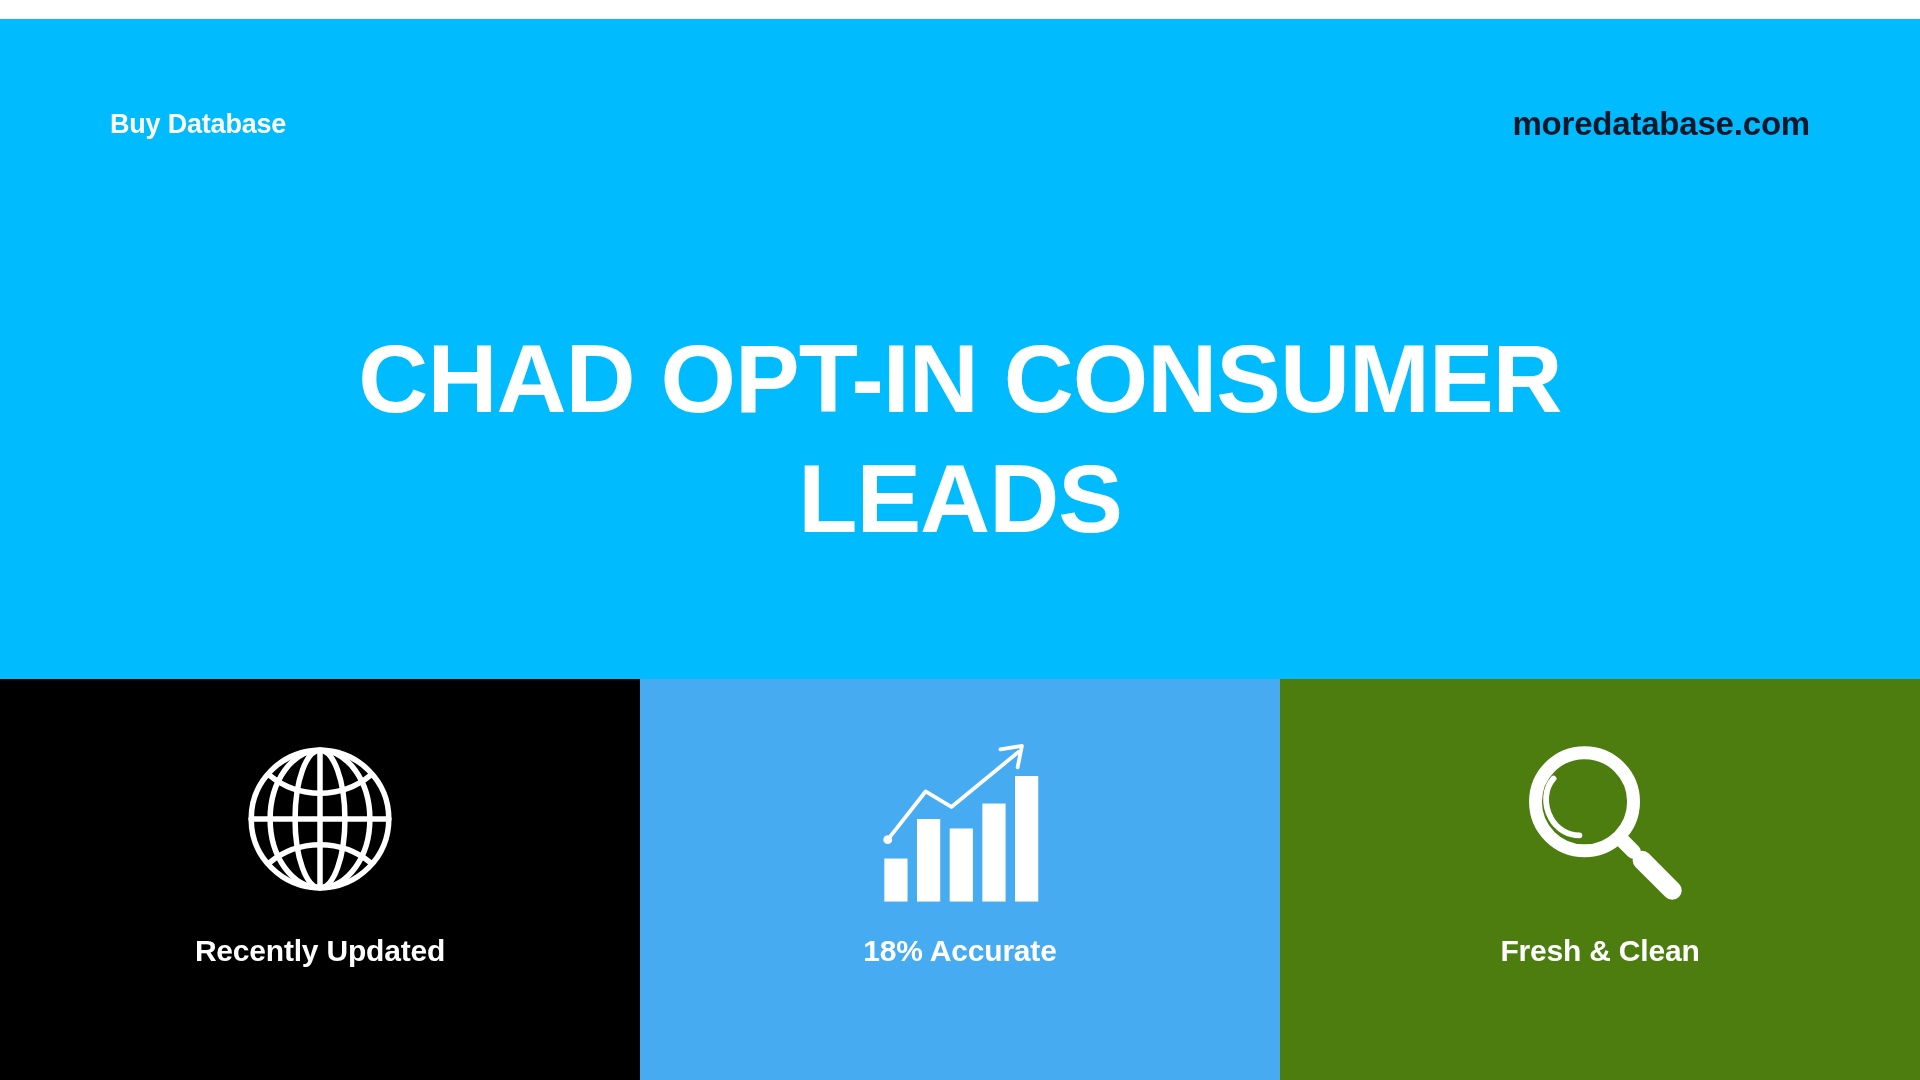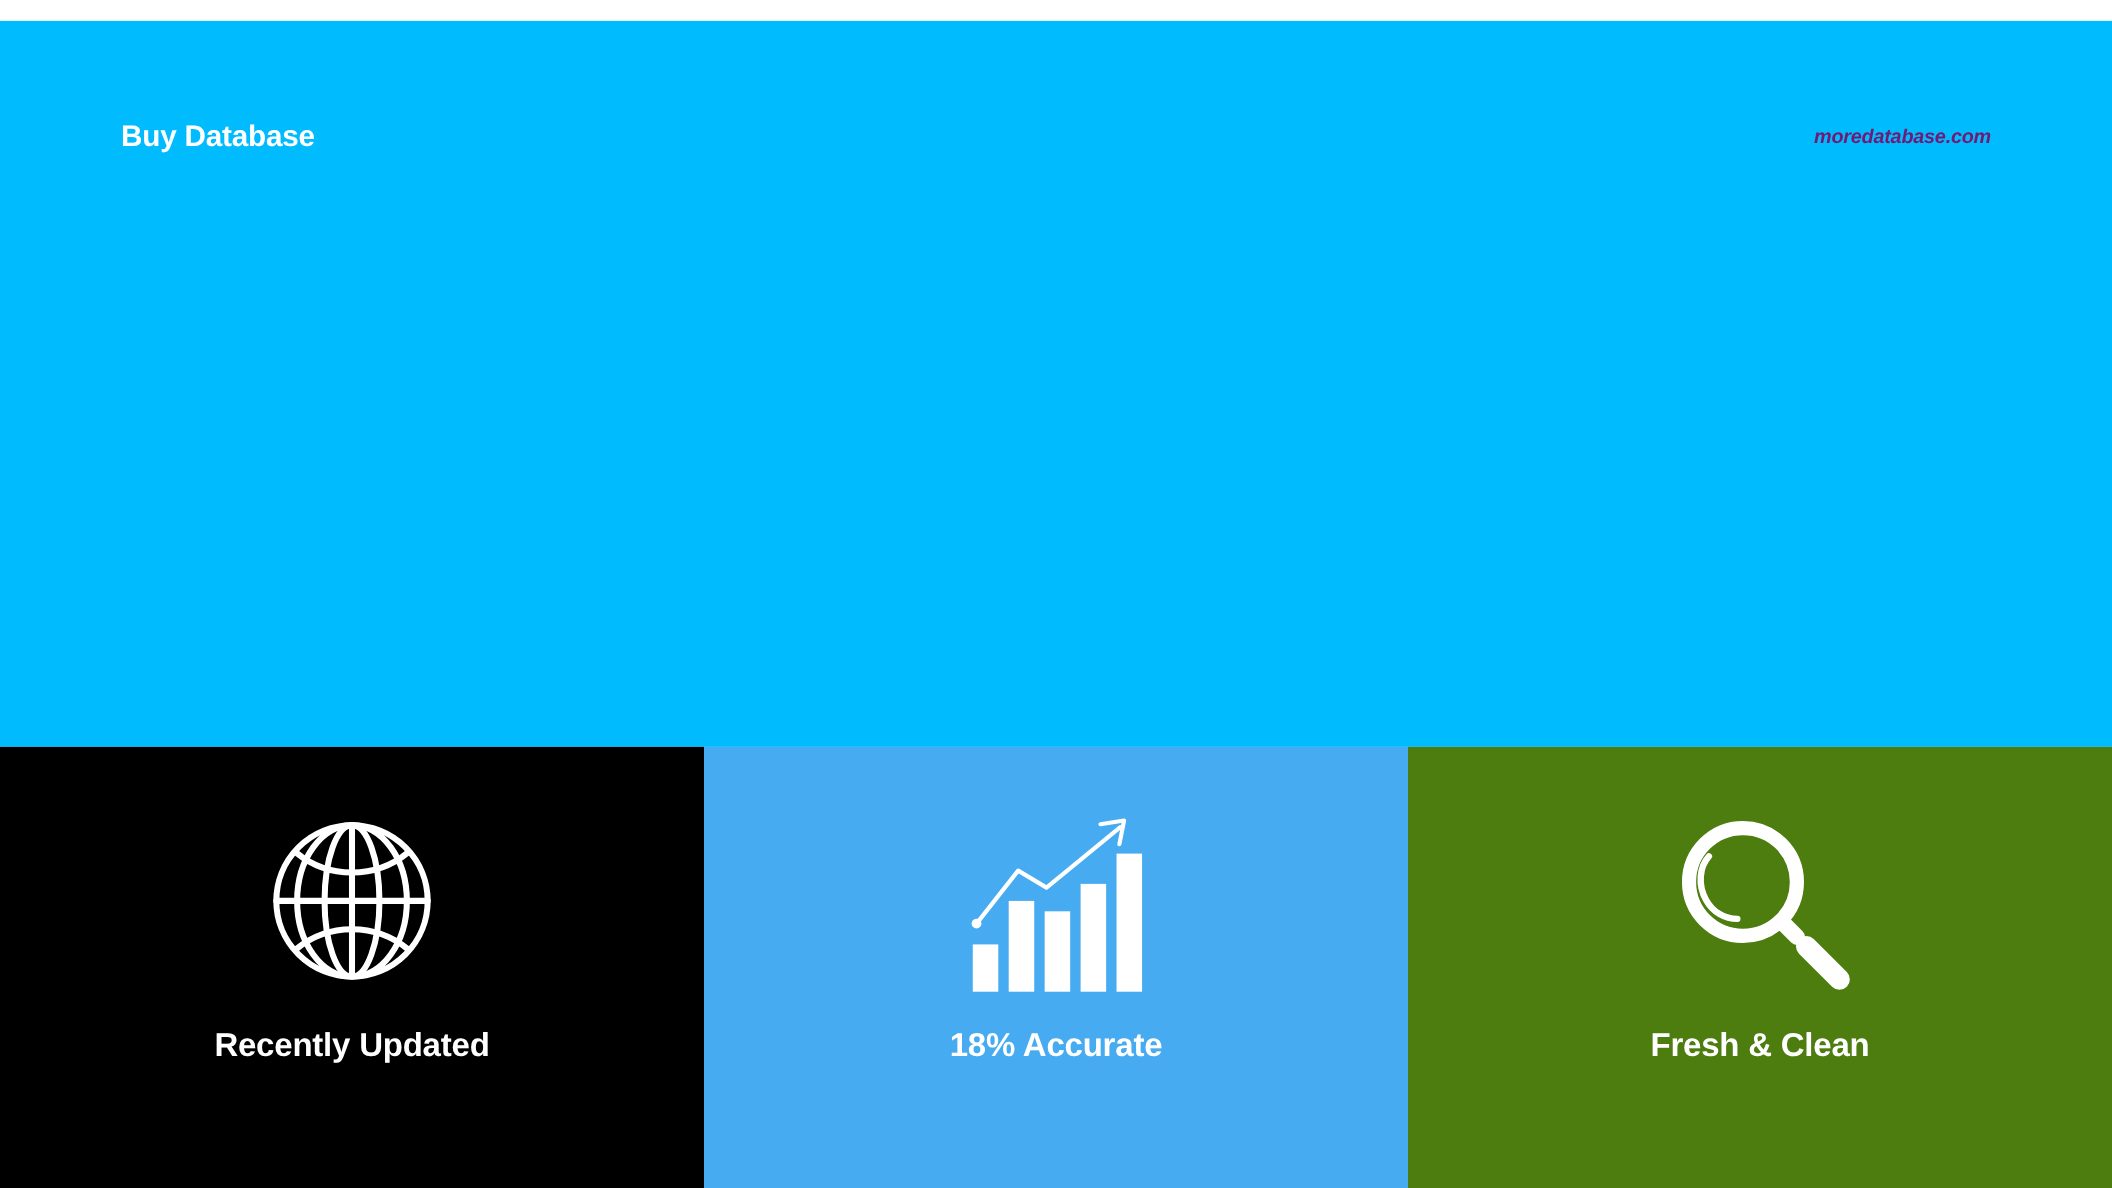--- a/index.html
+++ b/index.html
@@ -42,26 +42,25 @@
     box-sizing: border-box;
   }
   .brand-left {
     color: #ffffff;
     font-size: 27px;
     font-weight: bold;
     letter-spacing: -0.2px;
     white-space: nowrap;
   }
   .brand-right {
-    color: #701a75;
-    font-size: 18px;
+    color: #0f172a;
+    font-size: 33px;
     font-weight: bold;
     letter-spacing: -0.2px;
     white-space: nowrap;
-    font-style: italic;
   }
   .hero-title-wrap {
     position: absolute;
     top: 300px;
     left: 0;
     right: 0;
     text-align: center;
     padding: 0 120px;
     box-sizing: border-box;
   }
@@ -118,20 +117,23 @@
 
 <div class="banner">
 
   <div class="hero" style="background: rgb(0, 188, 255);">
 
     <div class="hero-topbar">
       <div class="brand-left">Buy Database</div>
       <div class="brand-right">moredatabase.com</div>
     </div>
 
+    <div class="hero-title-wrap">
+      <h1 class="hero-title">CHAD OPT-IN CONSUMER LEADS</h1>
+    </div>
 
   </div>
 
   <div class="panels">
 
     <div class="panel panel-0" style="background: #000000;">
       <div class="panel-icon">
         <svg width="172" height="172" viewBox="0 0 100 100" fill="none" stroke="#ffffff" stroke-width="3.2" stroke-linecap="round">
           <circle cx="50" cy="50" r="40"></circle>
           <line x1="50" y1="10" x2="50" y2="90"></line>

